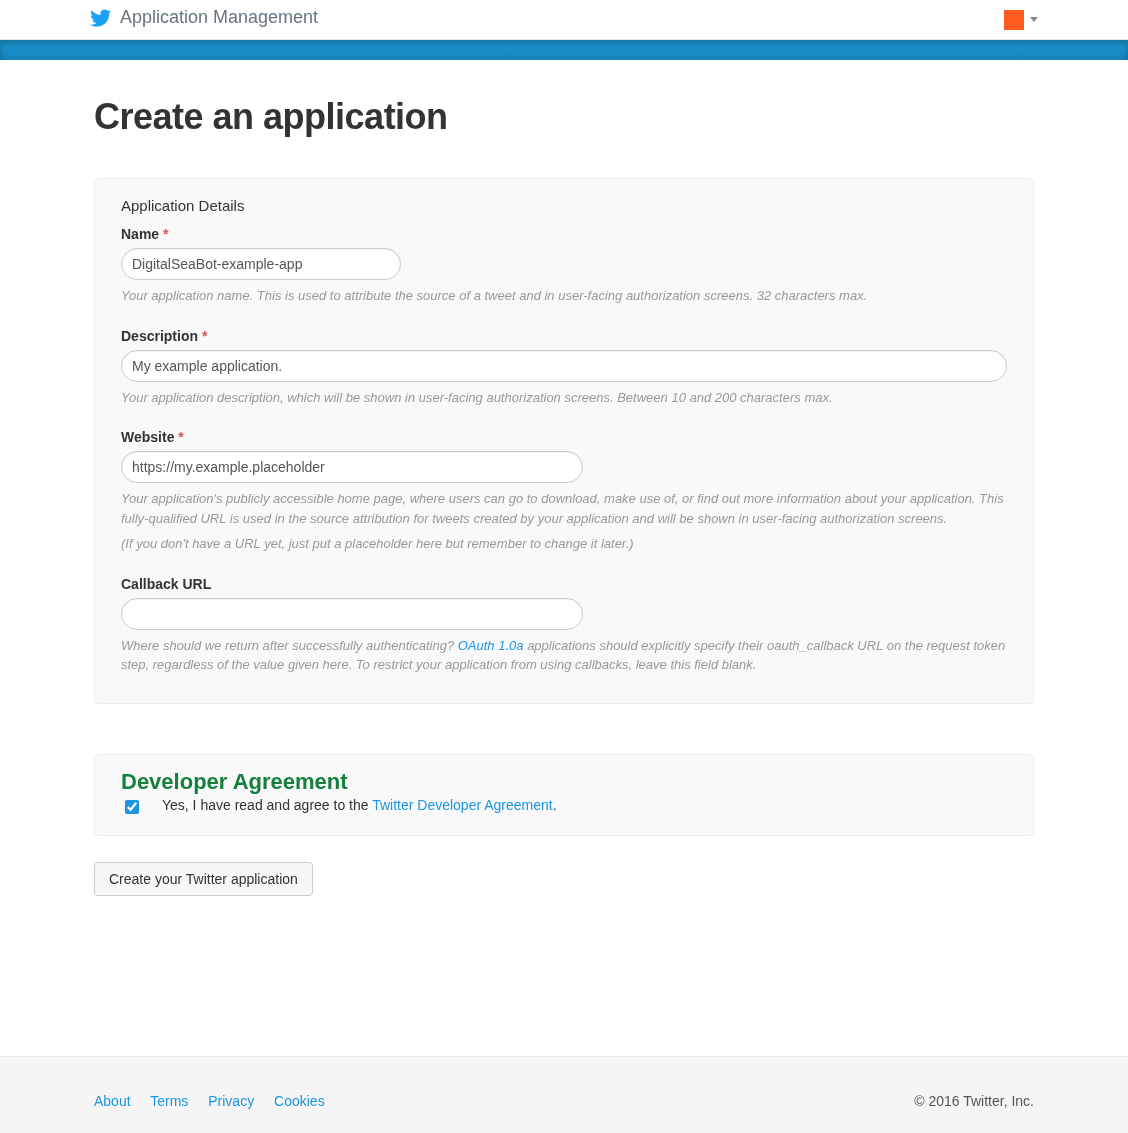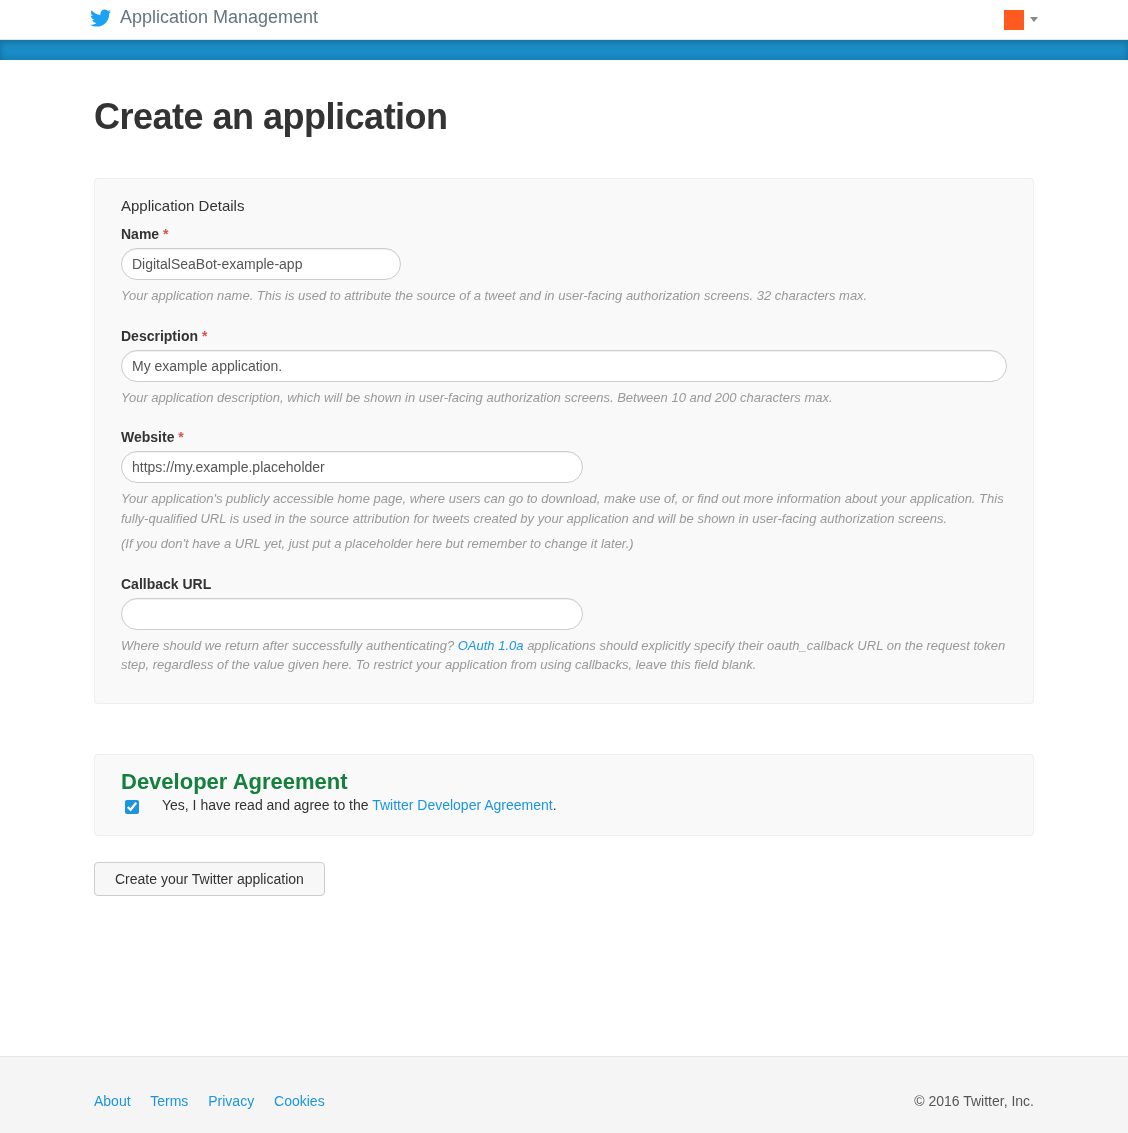--- a/index.html
+++ b/index.html
@@ -24,21 +24,21 @@
 .w-sm{width:280px}
 .w-md{width:462px}
 .w-full{width:100%}
 .help{font-style:italic;color:#999;font-size:13px;line-height:1.5;margin-top:6px}
 .help a{color:#1b95e0;text-decoration:none}
 .agree-panel{background:#f9f9f9;border:1px solid #eee;border-radius:4px;padding:14px 26px 18px 26px;margin-bottom:26px}
 .agree-panel h2{font-size:22px;font-weight:700;color:#15803d;margin:0 0 2px 0}
 .agree-row{display:flex;align-items:flex-start;gap:20px;font-size:14px;color:#333}
 .agree-row input{accent-color:#1b95e0;width:14px;height:14px}
 .agree-row a{color:#1b95e0;text-decoration:none}
-.btn{display:inline-block;background:#f7f7f7;border:1px solid #ccc;border-radius:4px;padding:8px 20px;font-size:14px;color:#333;cursor:pointer}
+.btn{display:inline-block;background:#f7f7f7;border:1px solid #ccc;border-radius:4px;padding:8px 14px;font-size:14px;color:#333;cursor:pointer}
 .footer{background:#f5f5f5;border-top:1px solid #e6e6e6;padding:28px 0 60px 0;margin-top:120px}
 .footer-inner{max-width:940px;margin:8px auto;display:flex;justify-content:space-between;align-items:center;font-size:14px}
 .footer-links a{color:#1b95e0;text-decoration:none;margin-right:16px}
 .copyright{color:#555}
 </style>
 </head>
 <body>
 
 <div class="topbar">
   <div class="brand">

